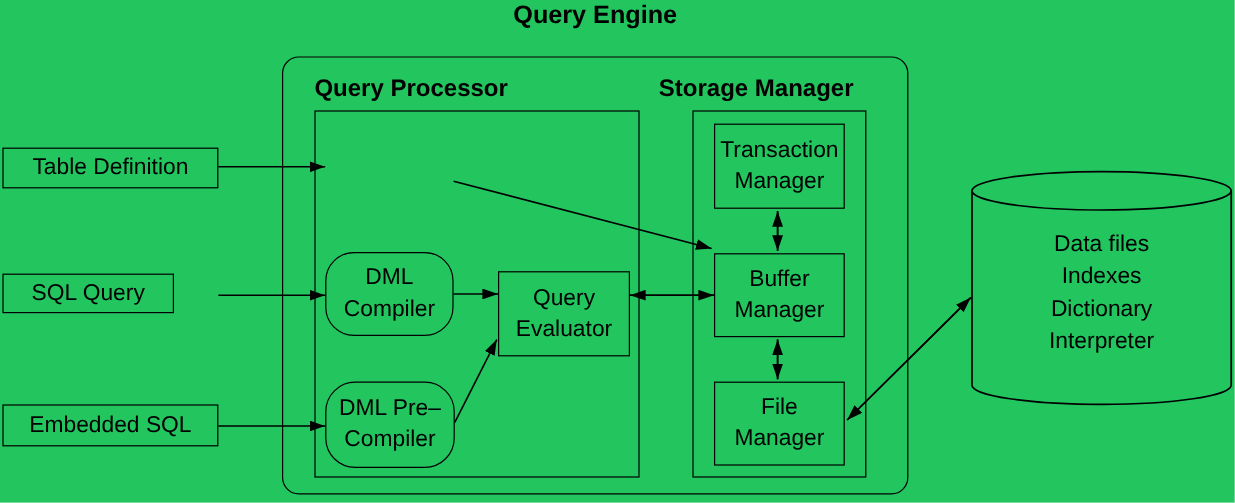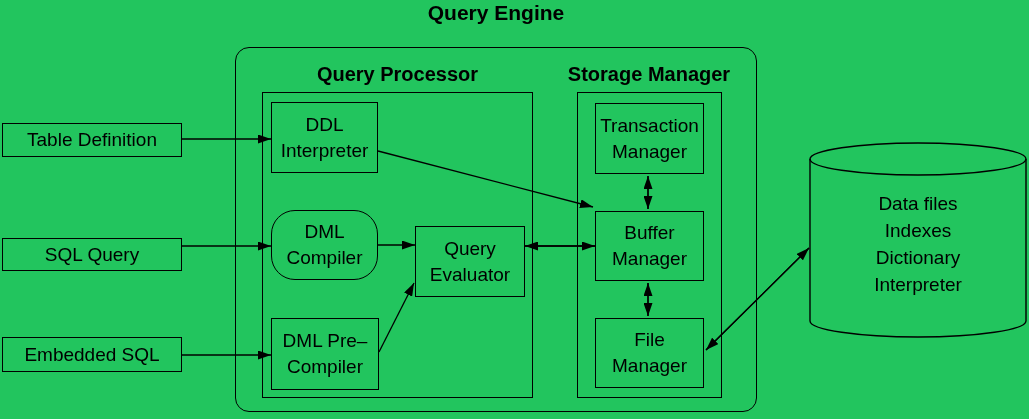--- a/index.html
+++ b/index.html
@@ -40,21 +40,21 @@
     box-sizing: border-box;
     border: 1.5px solid #000000;
     border-radius: 14px;
     background: transparent;
   }
   .hdr {
     position: absolute;
     font-weight: bold;
     font-size: 20px;
     line-height: 21px;
-    text-align: center;
+    text-align: left;
     white-space: nowrap;
   }
   .diagram-title {
     position: absolute;
     font-weight: bold;
     font-size: 21px;
     line-height: 23px;
     text-align: center;
     white-space: nowrap;
   }
@@ -81,28 +81,26 @@
 
   <div class="outer" style="left:235px; top:47px; width:522px; height:365px;"></div>
 
   <div class="hdr" style="left:262px; top:64px; width:271px;">Query Processor</div>
   <div class="hdr" style="left:549px; top:64px; width:200px;">Storage Manager</div>
 
   <div class="section" style="left:262px; top:92px; width:271px; height:306px;"></div>
   <div class="section" style="left:577px; top:92px; width:145px; height:306px;"></div>
 
   <div class="node" style="left:2px; top:123px; width:180px; height:34px;">Table Definition</div>
-  <div class="node" style="left:2px; top:238px; width:180px; height:33px;">SQL Query</div>
+  <div class="node" style="left:2px; top:228px; width:143px; height:33px;">SQL Query</div>
   <div class="node" style="left:2px; top:337px; width:180px; height:35px;">Embedded SQL</div>
 
-  <div class="node" style="left:271px; top:102px; width:107px; height:71px;">DDL
-Interpreter</div>
   <div class="node" style="left:271px; top:210px; width:107px; height:70px;border-radius:24px;">DML
 Compiler</div>
-  <div class="node" style="left:271px; top:318px; width:108px; height:72px;">DML Pre–
+  <div class="node" style="left:271px; top:318px; width:108px; height:72px;border-radius:25px;">DML Pre–
 Compiler</div>
   <div class="node" style="left:415px; top:210px; width:110px; height:71px;margin-top:16px;">Query
 Evaluator</div>
 
   <div class="node" style="left:595px; top:103px; width:109px; height:71px;">Transaction
 Manager</div>
   <div class="node" style="left:595px; top:211px; width:109px; height:70px;">Buffer
 Manager</div>
   <div class="node" style="left:595px; top:318px; width:109px; height:70px;">File
 Manager</div>

